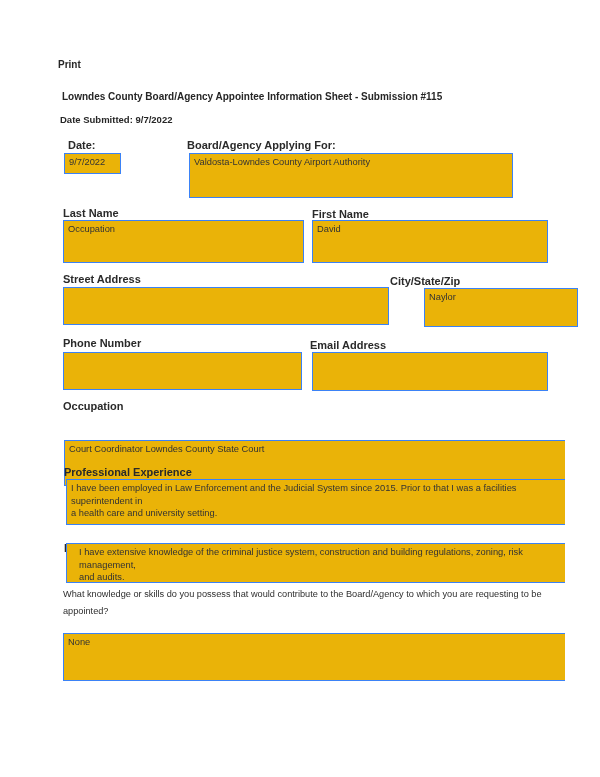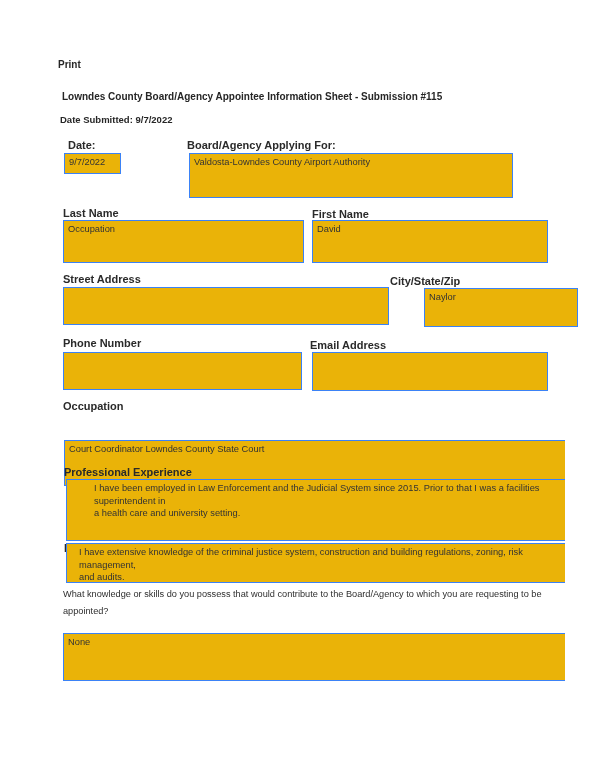--- a/index.html
+++ b/index.html
@@ -114,21 +114,21 @@
   <div class="field-box" style="left:312px; top:352px; width:236px; height:39px;">
     <span class="field-value"></span>
   </div>
 
   <div class="abs lbl" style="left:63px; top:400px;">Occupation</div>
   <div class="field-box no-right" style="left:64px; top:412px; width:501px; height:46px;margin-top:28px;">
     <span class="field-value">Court Coordinator Lowndes County State Court</span>
   </div>
 
   <div class="abs lbl" style="left:64px; top:466px;">Professional Experience</div>
-  <div class="field-box no-right" style="left:66px; top:479px; width:499px; height:62px;padding-left:23px;">
+  <div class="field-box no-right" style="left:66px; top:479px; width:499px; height:46px;">
     <span class="field-value">I have been employed in Law Enforcement and the Judicial System since 2015. Prior to that I was a facilities superintendent in
 a health care and university setting.</span>
   </div>
 
   <div class="abs lbl" style="left:64px; top:542px;">Knowledge &amp; Skills</div>
   <div class="field-box no-right" style="left:66px; top:543px; width:499px; height:40px;padding-left:8px;">
     <span class="field-value">I have extensive knowledge of the criminal justice system, construction and building regulations, zoning, risk management,
 and audits.</span>
   </div>
 

